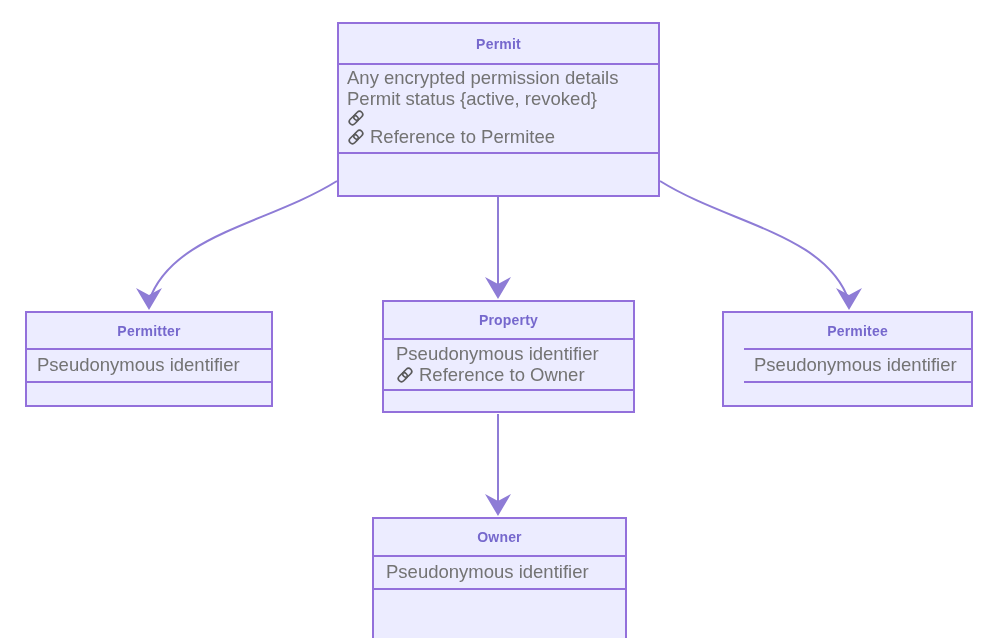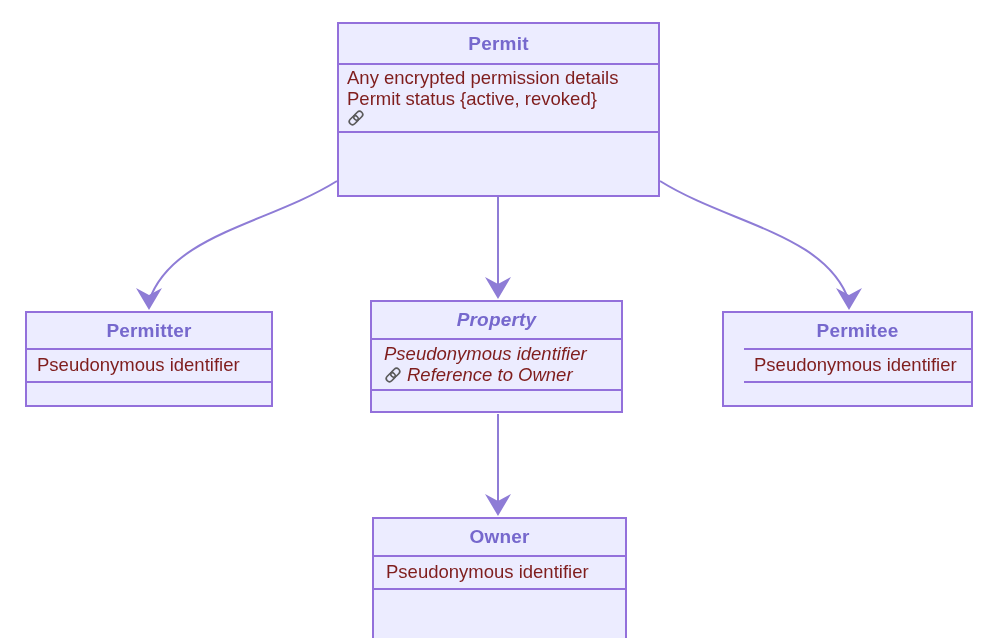--- a/index.html
+++ b/index.html
@@ -16,29 +16,29 @@
     box-sizing:border-box;
     display:flex;flex-direction:column;
     background:#ECECFF;
     border:2px solid #9370DB;
   }
   .e-title{
     box-sizing:border-box;
     flex:0 0 auto;
     display:flex;align-items:center;justify-content:center;
     border-bottom:2px solid #9370DB;
-    font-weight:bold;font-size:19px;
+    font-weight:bold;font-size:14px;
     color:#7668CD;
     letter-spacing:.2px;
   }
   .e-body{
     box-sizing:border-box;
     flex:0 0 auto;
     padding:3px 8px 4px 8px;
-    color:#7f1d1d;
+    color:#737373;
     font-size:18.5px;
     line-height:20.5px;
   }
   .attr-row{white-space:nowrap;display:flex;align-items:center;}
   .link-ico{display:inline-flex;flex:0 0 auto;width:18px;height:18px;margin-right:5px;}
   .link-ico svg{width:18px;height:18px;}
   .e-footer{
     box-sizing:border-box;
     flex:1 1 auto;
     border-top:2px solid #9370DB;
@@ -78,35 +78,46 @@
       <div class="attr-row">
         <span class="link-ico">
           <svg viewBox="0 0 16 16">
               <g fill="none" stroke="#5a5a5a" stroke-width="1.5" transform="rotate(-45 8 8)">
                 <rect x="0.8" y="5.2" width="8.8" height="5.6" rx="2.8"></rect>
                 <rect x="6.4" y="5.2" width="8.8" height="5.6" rx="2.8"></rect>
               </g>
             </svg>
         </span>
       </div>
+      <div class="attr-row">
+        <span class="link-ico">
+          <svg viewBox="0 0 16 16">
+              <g fill="none" stroke="#5a5a5a" stroke-width="1.5" transform="rotate(-45 8 8)">
+                <rect x="0.8" y="5.2" width="8.8" height="5.6" rx="2.8"></rect>
+                <rect x="6.4" y="5.2" width="8.8" height="5.6" rx="2.8"></rect>
+              </g>
+            </svg>
+        </span>
+        <span>Reference to Permitee</span>
+      </div>
     </div>
     <div class="e-footer"></div>
   </div>
 
   <div class="entity" style="left:25px;top:311px;width:248px;height:96px;justify-content:space-between;">
     <div class="e-title" style="height:37px">Permitter</div>
     <div class="e-body" style="padding:5px 8px 5px 10px">
       <div class="attr-row">
         <span>Pseudonymous identifier</span>
       </div>
     </div>
     <div class="e-footer"></div>
   </div>
 
-  <div class="entity" style="left:370px;top:300px;width:253px;height:113px;font-style:italic;">
+  <div class="entity" style="left:382px;top:300px;width:253px;height:113px;">
     <div class="e-title" style="height:38px">Property</div>
     <div class="e-body" style="padding:4px 8px 4px 12px">
       <div class="attr-row">
         <span>Pseudonymous identifier</span>
       </div>
       <div class="attr-row">
         <span class="link-ico">
           <svg viewBox="0 0 16 16">
               <g fill="none" stroke="#5a5a5a" stroke-width="1.5" transform="rotate(-45 8 8)">
                 <rect x="0.8" y="5.2" width="8.8" height="5.6" rx="2.8"></rect>

